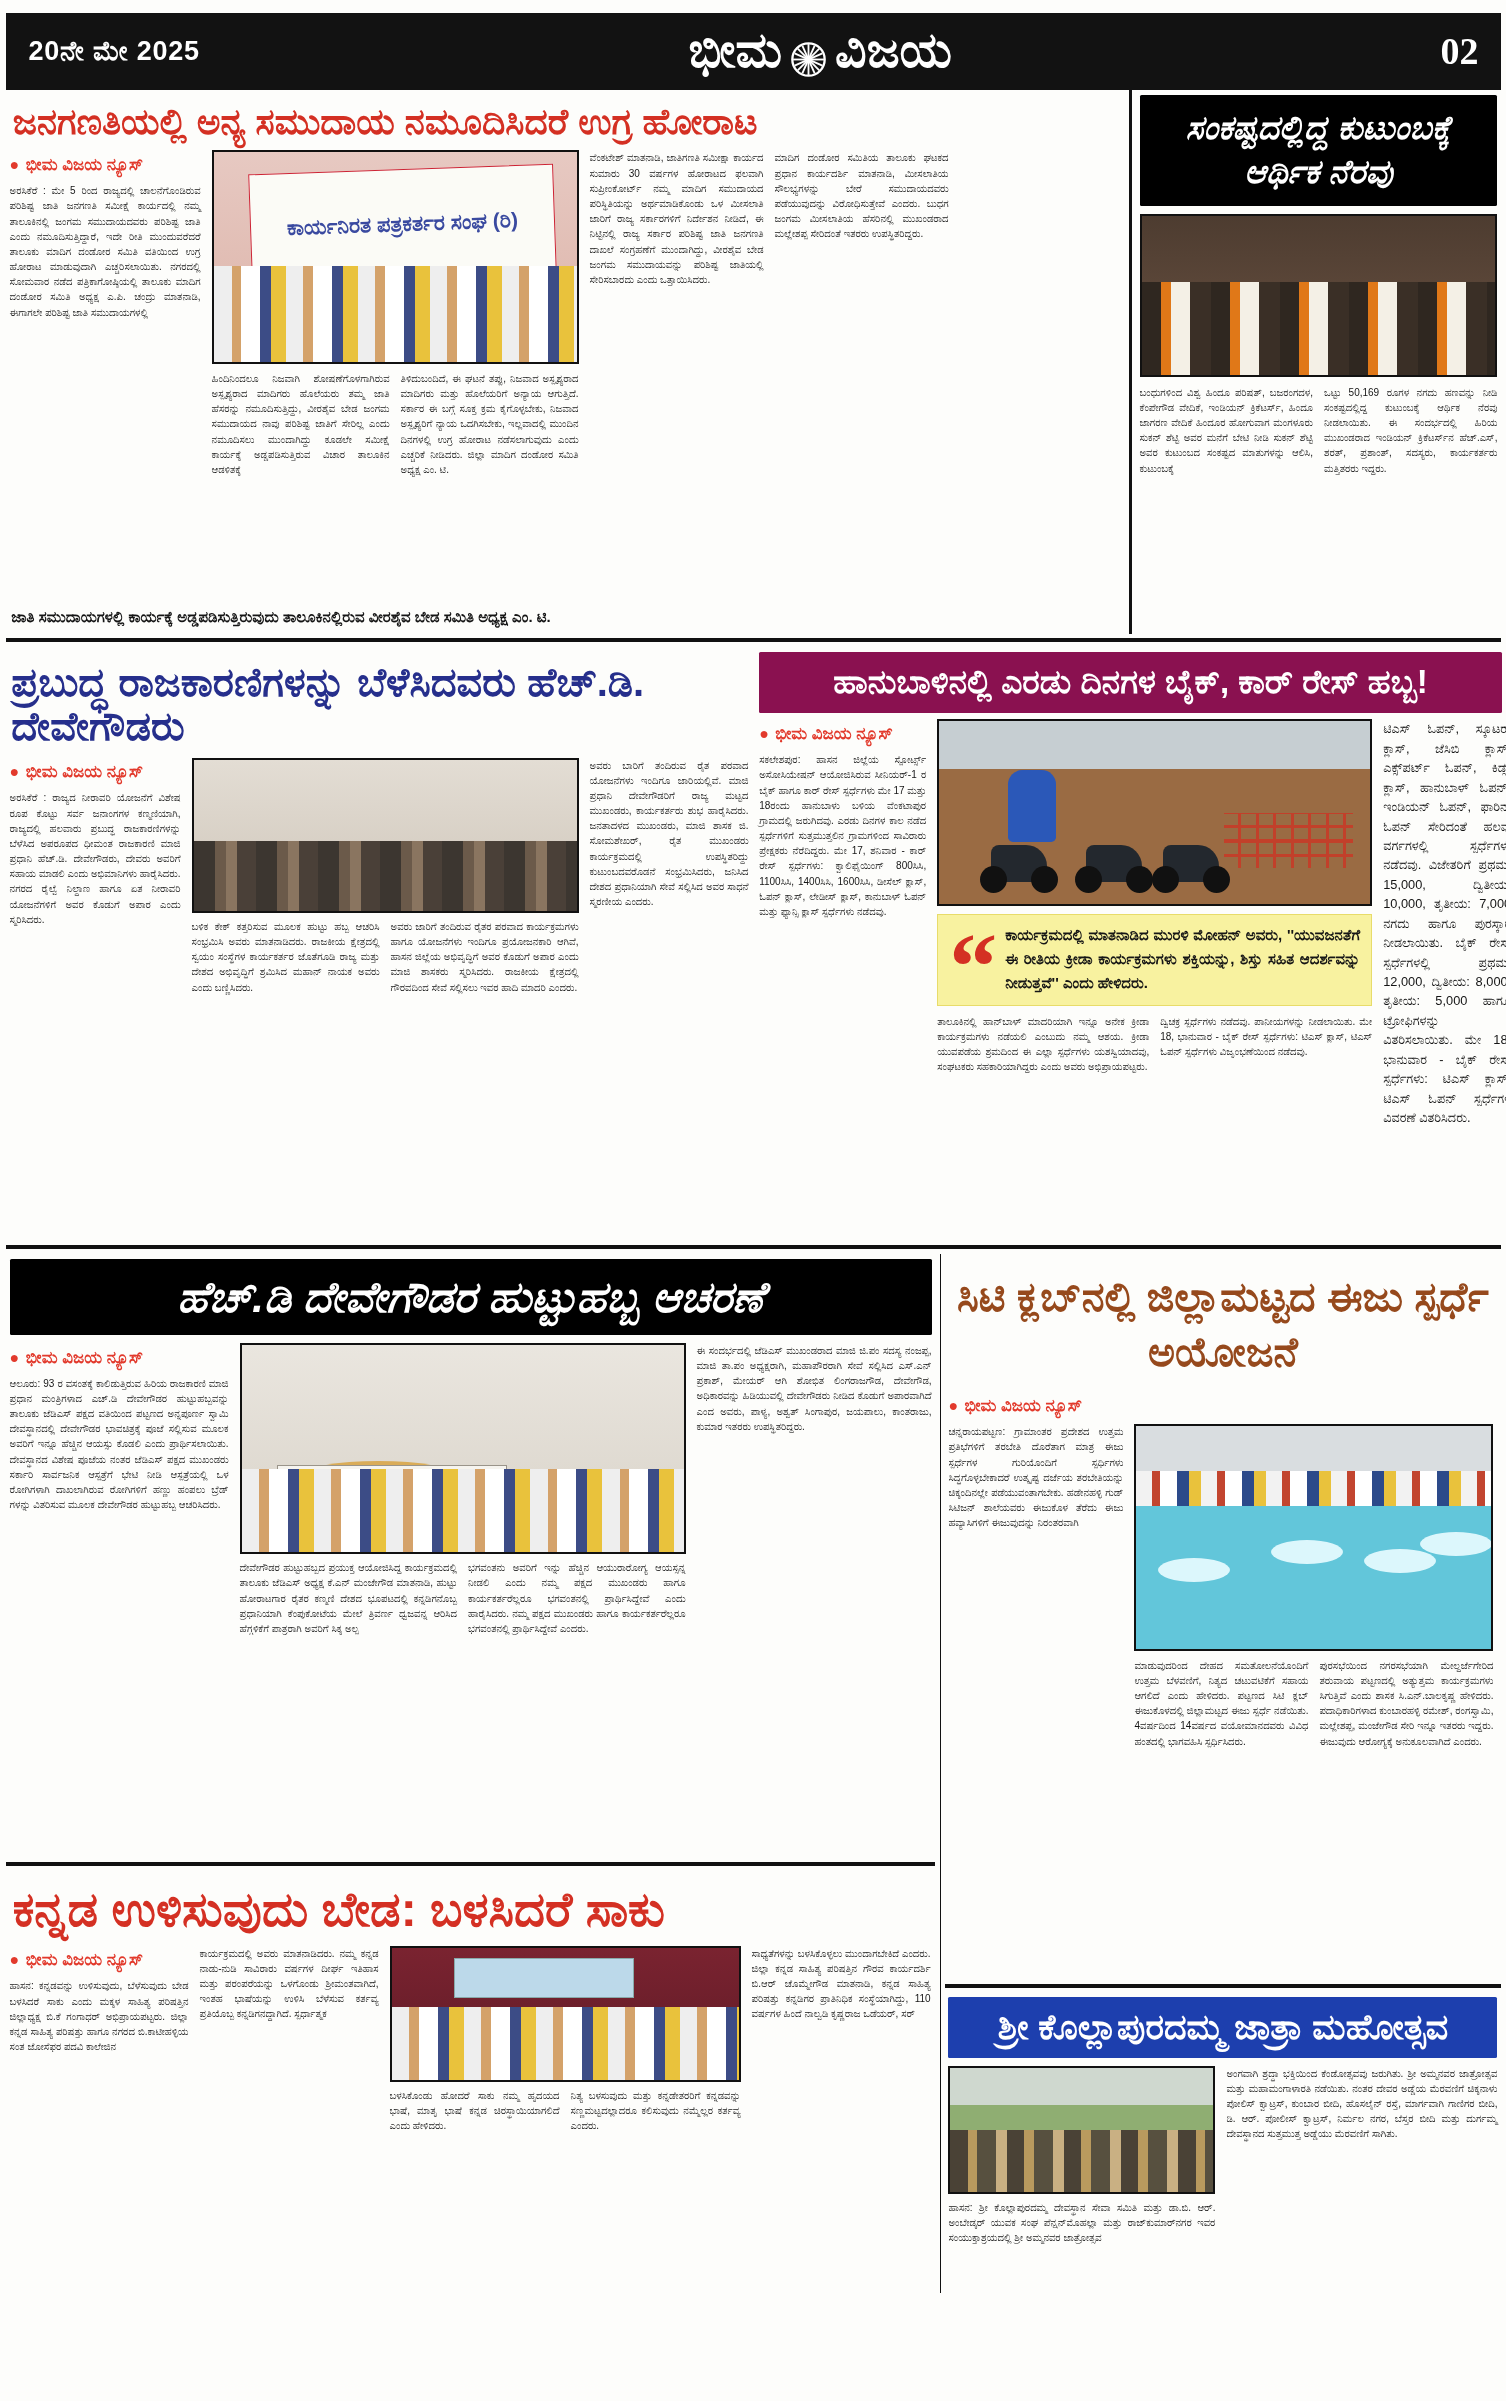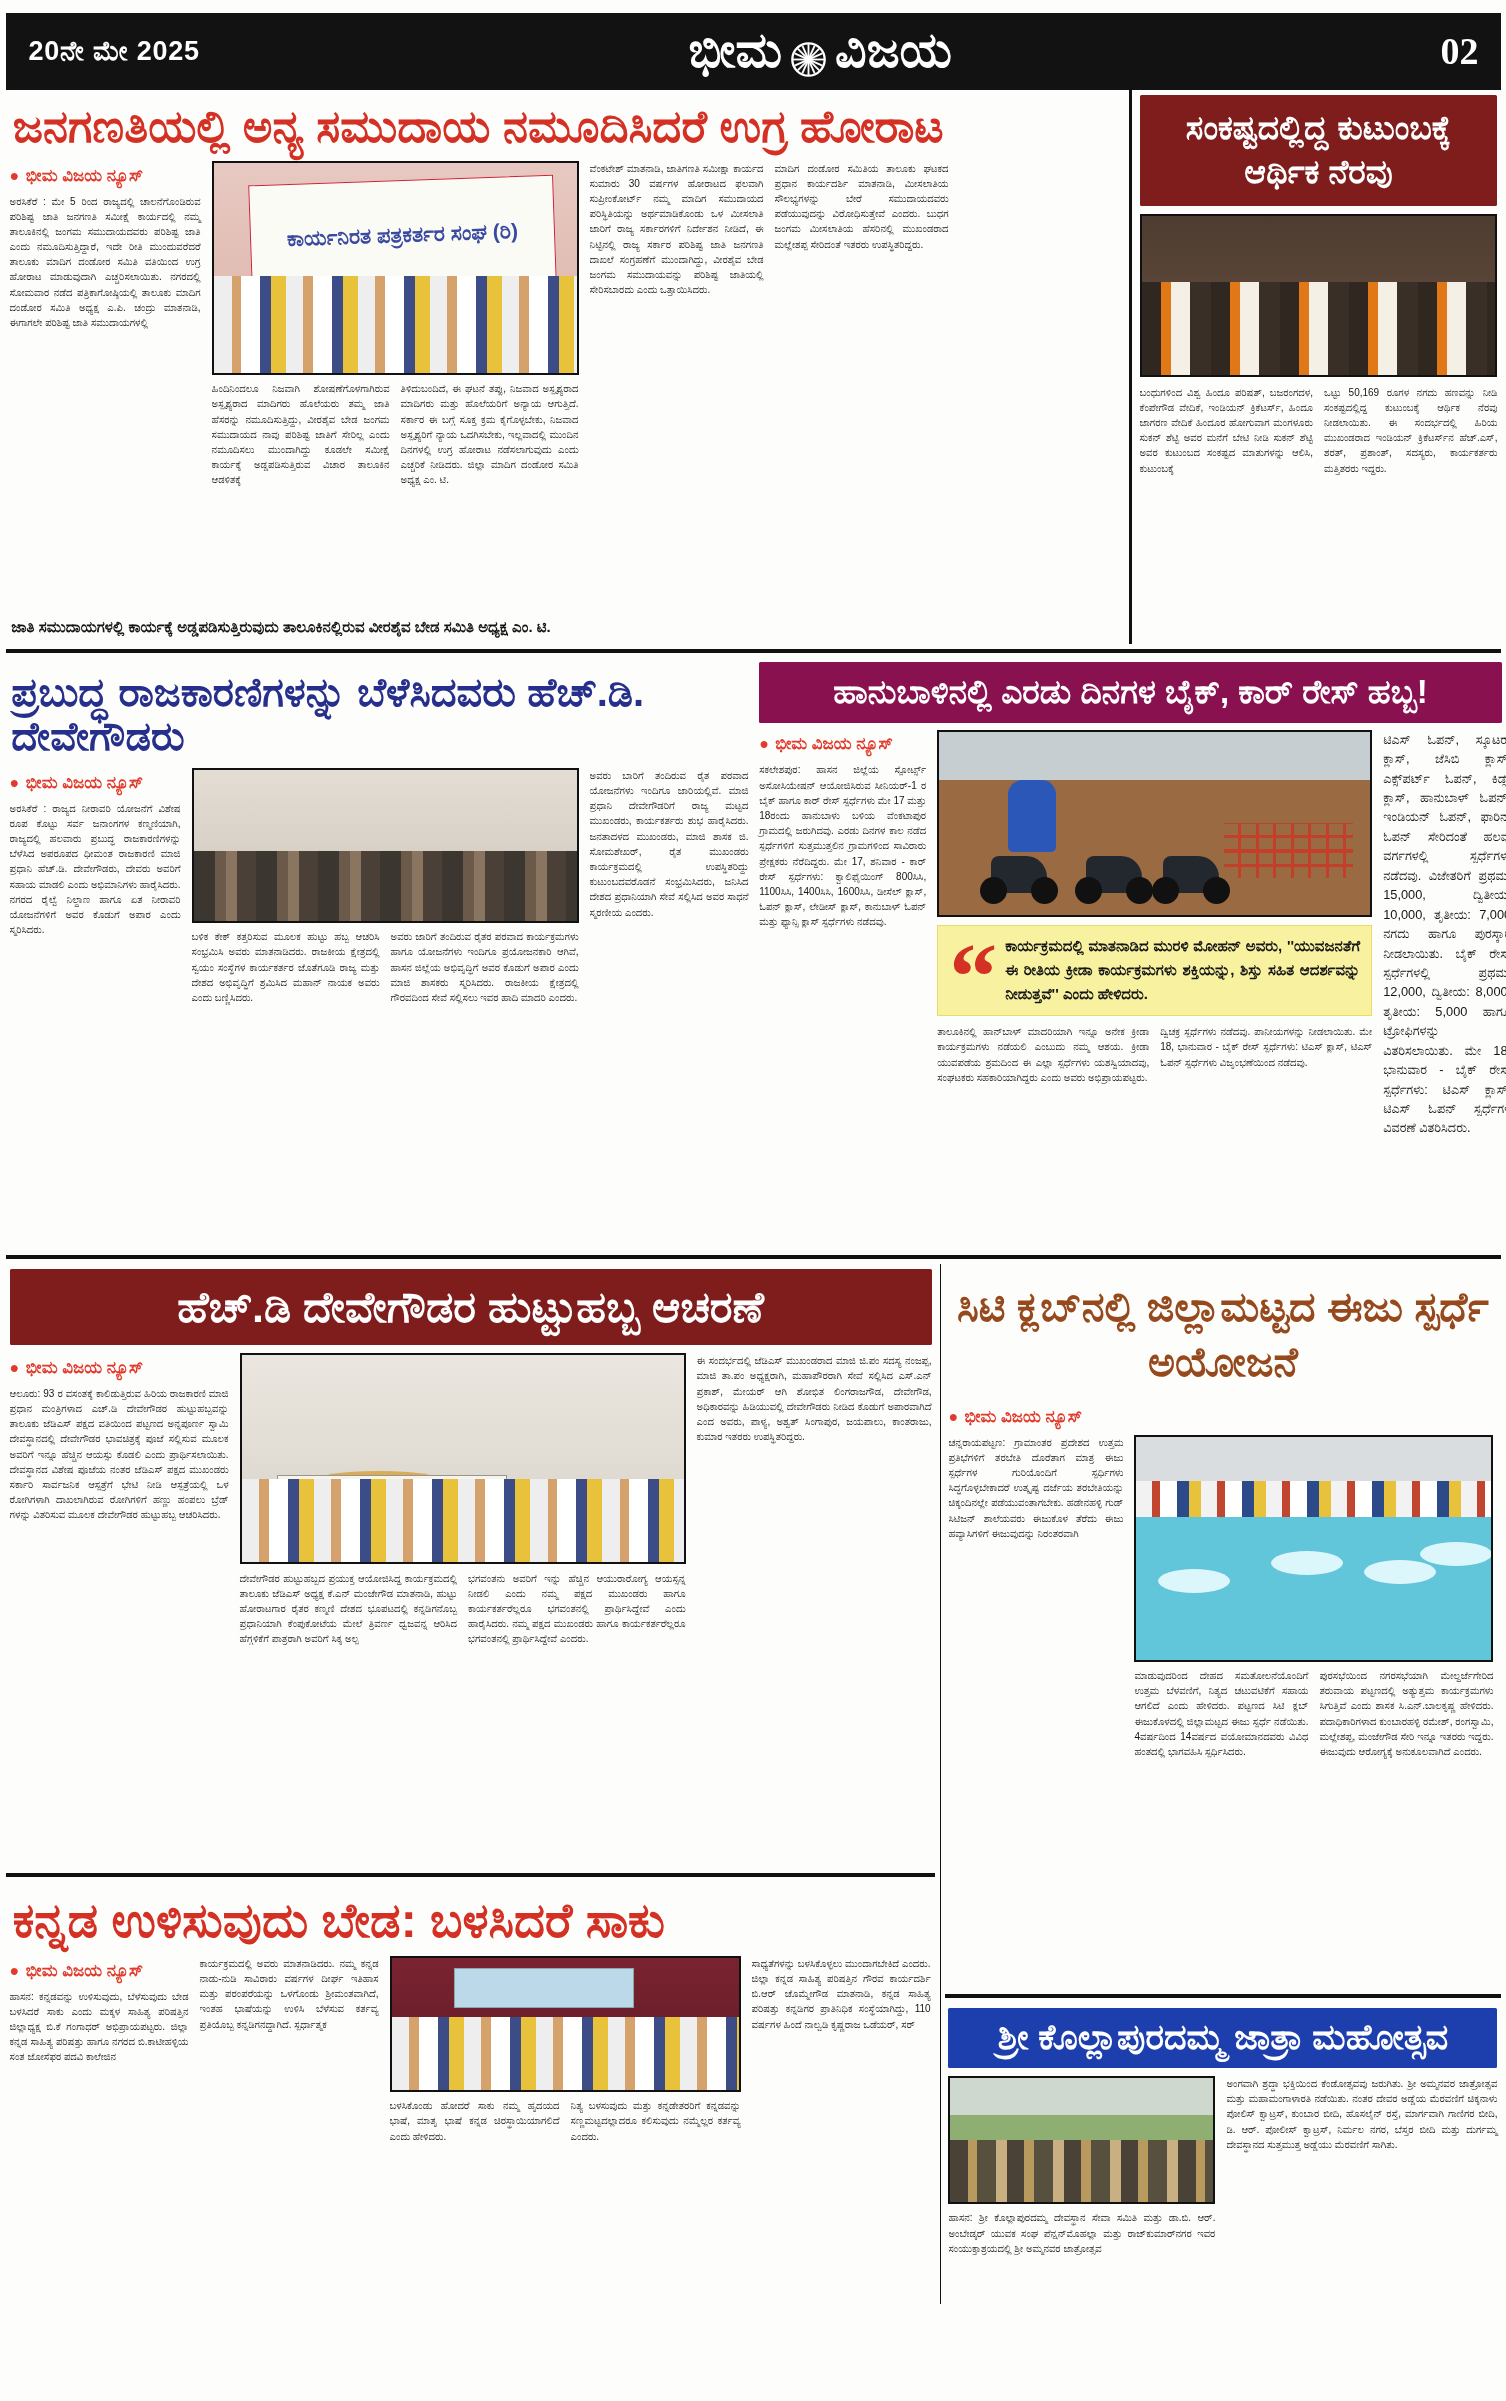--- a/index.html
+++ b/index.html
@@ -13,25 +13,25 @@
   .m-date { font-size:27px; font-weight:bold; letter-spacing:0.8px; }
   .m-title { font-size:49px; font-weight:bold; display:flex; align-items:center; gap:8px; }
   .m-page { font-size:38px; font-family:"Liberation Serif","DejaVu Serif",serif; font-weight:bold; }
   .chakra { width:37px; height:37px; }
 
   
   .hrule { border:none; border-top:4px solid #111; margin:4.8px 0; }
   .vrule { width:2.4px; background:#111; align-self:stretch; margin:0 4.8px; }
   .row { display:flex; align-items:stretch; }
   article { padding:4.8px 3.2px; }
-  .hl-red { color:#d43023; font-weight:bold; font-size:45px; line-height:1.15; padding:6.4px 3.2px 8px; }
+  .hl-red { color:#d43023; font-weight:bold; font-size:36px; line-height:1.15; padding:6.4px 3.2px 8px; }
   .hl-navy { color:#262f8c; font-weight:bold; font-size:40px; line-height:1.1; padding:8px 1.6px 9.6px; }
   .hl-brown { color:#96491c; font-weight:bold; font-size:41px; line-height:1.35; text-align:center; padding:11px 4.8px; }
   .boxhead { color:#fff; font-weight:bold; text-align:center; border-radius:1.6px; }
-  .boxhead.green { background:#7f1d1d; font-size:33px; line-height:1.35; padding:11px 8px; }
+  .boxhead.green { background:#000000; font-size:33px; line-height:1.35; padding:11px 8px;font-style:italic; }
   .boxhead.green.big { font-size:43px; padding:9px 8px; }
   .boxhead.maroon { background:#8a1150; font-size:33px; padding:11px 6.4px; }
   .boxhead.blue { background:#1d3fae; font-size:35px; padding:9.6px 6.4px; }
   .byline { color:#e23a2c; font-weight:bold; font-size:16.7px; margin:4.8px 0 8px; }
   .byline .dot { font-size:16px; margin-right:6.4px; }
   .bodytext { font-size:10px; line-height:1.52; text-align:justify; word-break:break-word; }
   .grid { display:grid; gap:0 11px; }
   .twocol { columns:2; column-gap:11px; margin-top:6.4px; }
   .strap { font-size:15px; font-weight:bold; margin-top:8px; padding:3.2px 1.6px; }
 

